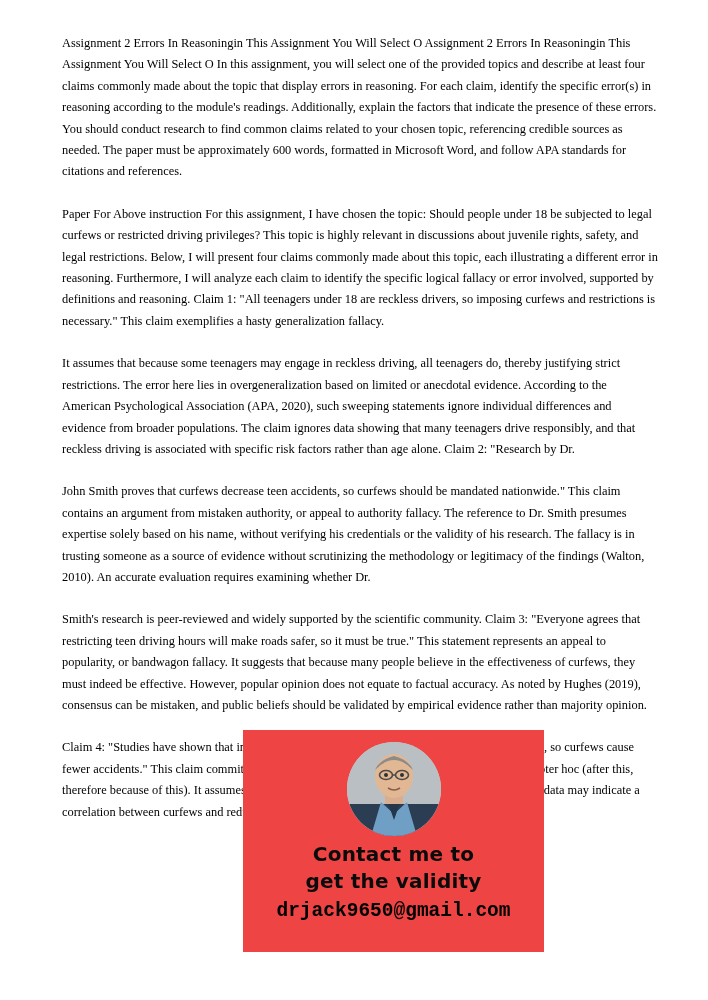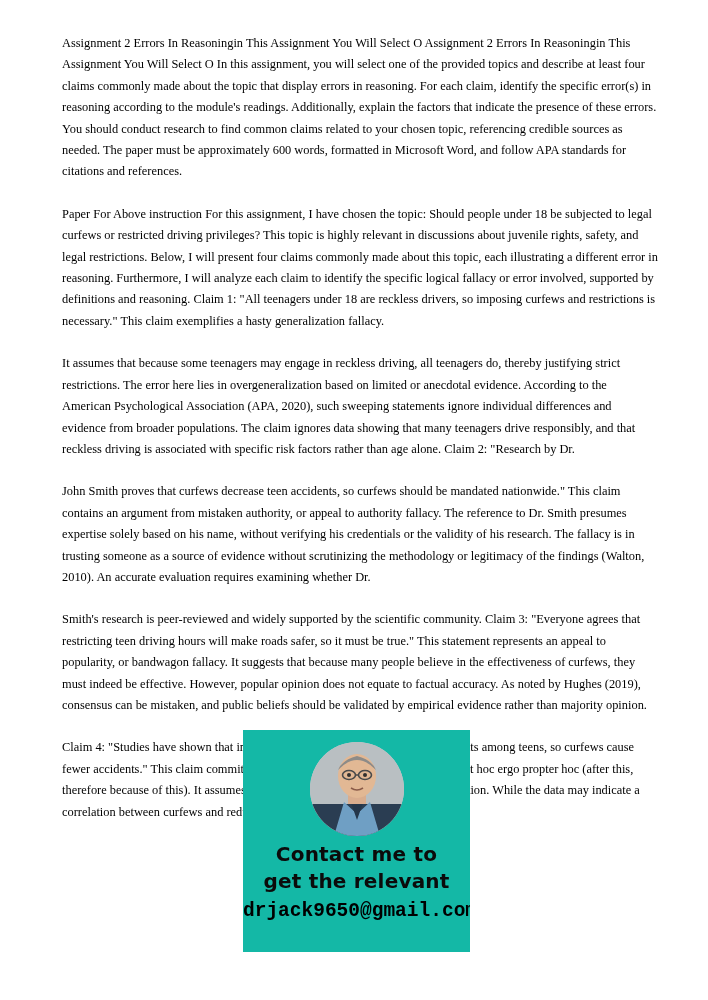--- a/index.html
+++ b/index.html
@@ -35,23 +35,23 @@
     text-align: left;
     margin: 0 0 21px 0;
     color: #000;
     white-space: normal;
   }
   
   .overlay-card {
     position: absolute;
     left: 229px;
     top: 730px;
-    width: 227px;
+    width: 301px;
     height: 222px;
-    background: #14b8a6;
+    background: #ef4444;
     box-sizing: border-box;
     text-align: center;
     overflow: hidden;
   }
   .overlay-photo {
     position: absolute;
     left: 50%;
     transform: translateX(-50%);
     top: 12px;
     width: 94px;
@@ -112,17 +112,17 @@
         <path d="M28 28 Q47 8 66 28 Q62 18 47 14 Q32 18 28 28 Z" fill="#8d8b88"></path>
         <ellipse cx="39" cy="33" rx="6.5" ry="4.5" fill="none" stroke="#4a4a4a" stroke-width="1.6"></ellipse>
         <ellipse cx="55" cy="33" rx="6.5" ry="4.5" fill="none" stroke="#4a4a4a" stroke-width="1.6"></ellipse>
         <line x1="45.5" y1="33" x2="48.5" y2="33" stroke="#4a4a4a" stroke-width="1.6"></line>
         <circle cx="39" cy="33" r="2" fill="#32302e"></circle>
         <circle cx="55" cy="33" r="2" fill="#32302e"></circle>
         <path d="M41 46 Q47 50 53 46" stroke="#8a5b48" stroke-width="1.6" fill="none"></path>
       </svg>
     </div>
     <div class="overlay-line1">Contact me to</div>
-    <div class="overlay-line2">get the relevant</div>
+    <div class="overlay-line2">get the validity</div>
     <div class="overlay-email">drjack9650@gmail.com</div>
   </div>
 
 </div>
 
 </body></html>

